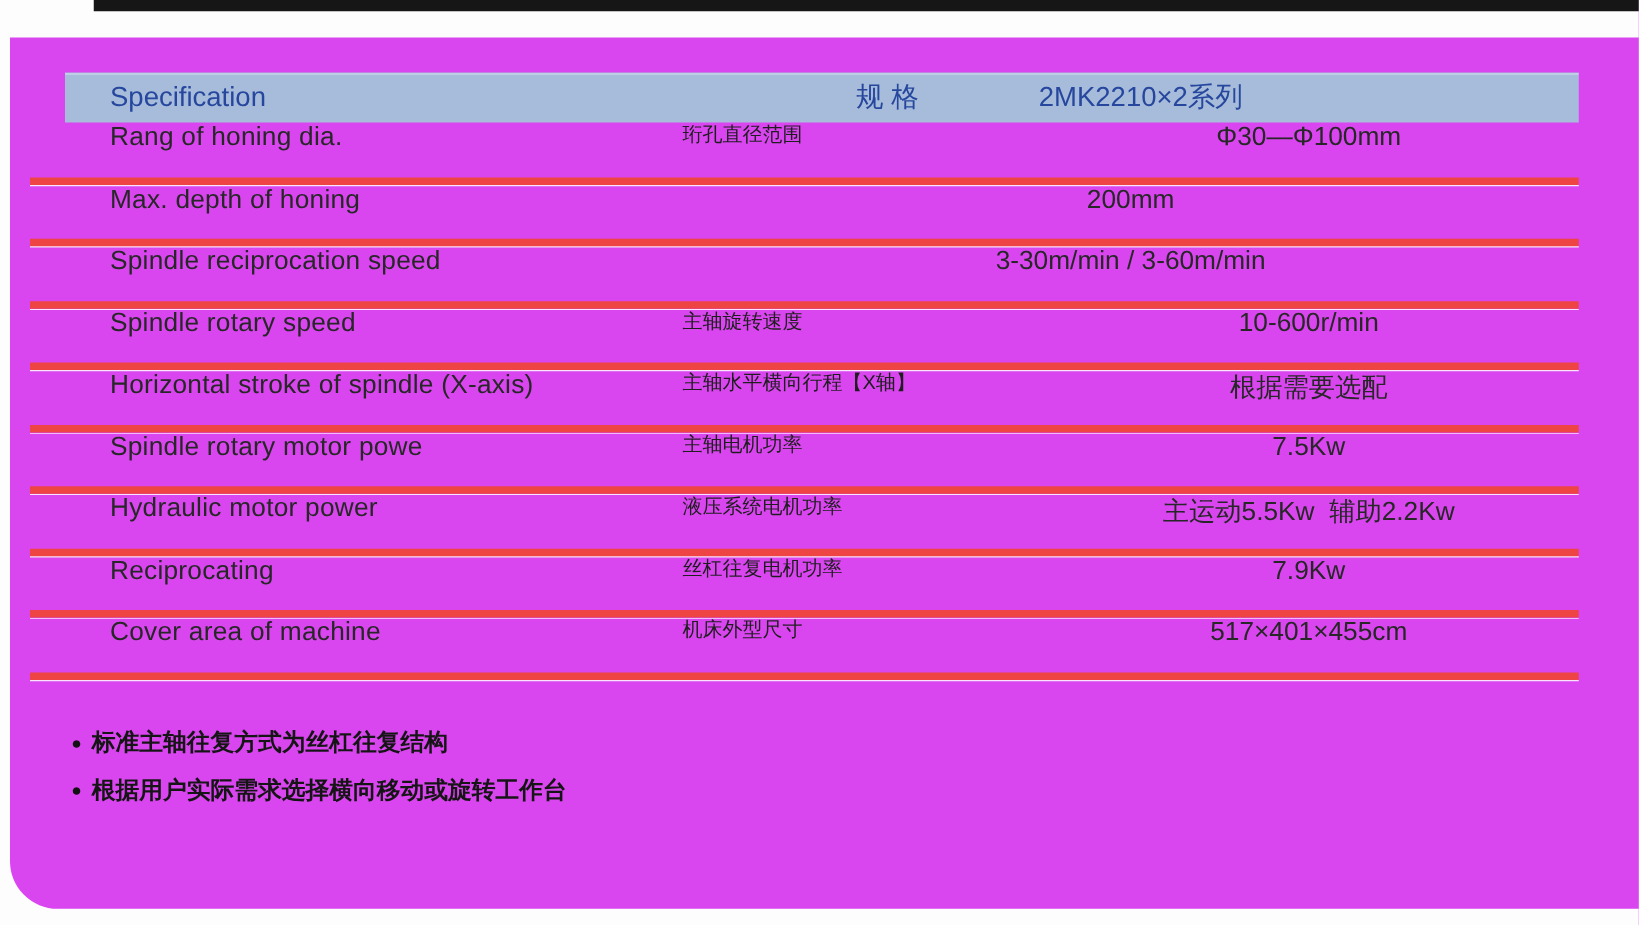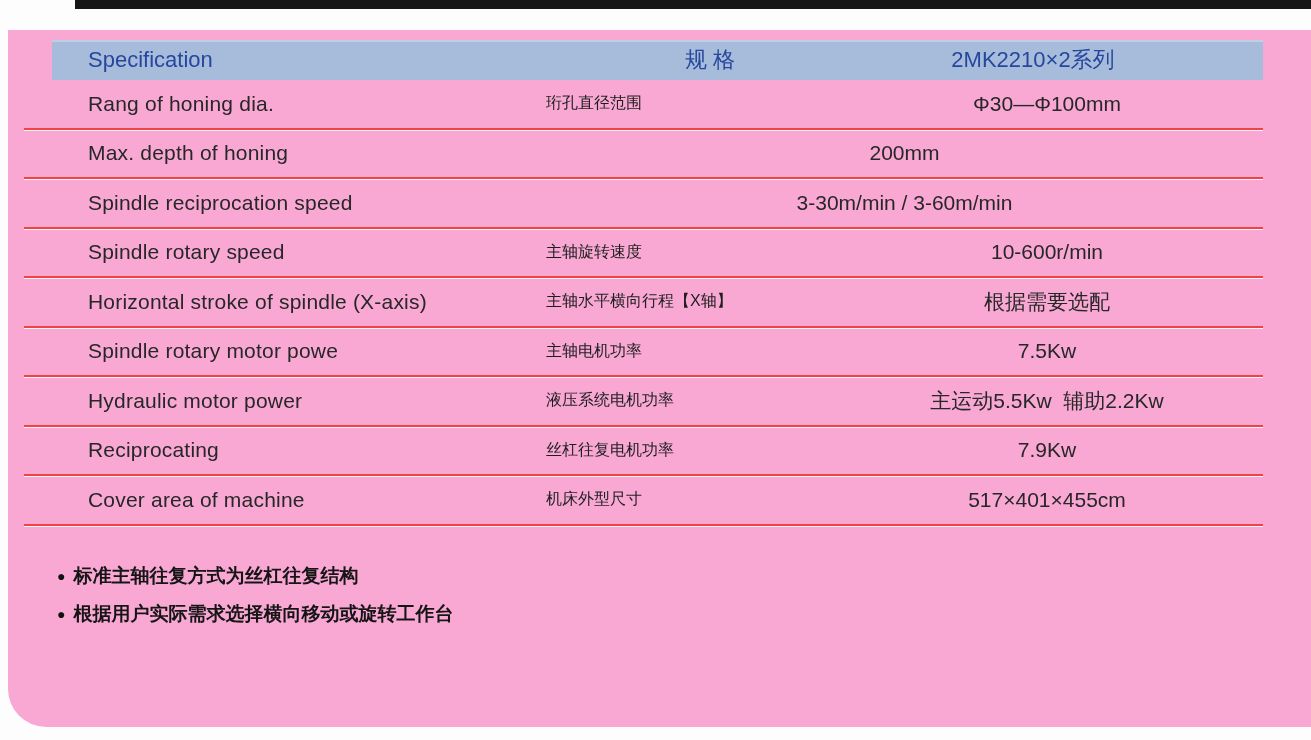--- a/index.html
+++ b/index.html
@@ -10,42 +10,42 @@
     background:#fdfdfd;
     font-family:"Liberation Sans","DejaVu Sans",sans-serif;
     overflow:hidden;
   }
   .top-bar {
     position:absolute; top:0; left:75px; right:0; height:9px;
     background:#161616;
   }
   .panel {
     position:absolute; top:30px; left:8px; right:0; height:697px;
-    background:#f9a8d4;
+    background:#d946ef;
     border-bottom-left-radius:38px;
-    padding-top:10px;
+    padding-top:28px;
   }
   .spec-header {
     margin:0 48px 0 44px;
     height:40px;
     background:#a6bcda;
     box-shadow: inset 0 2px 0 rgba(255,255,255,0.28);
     display:flex; align-items:center;
     color:#27479e;
     font-size:22px;
   }
   .spec-header .c1 { width:494px; padding-left:36px; }
   .spec-header .c2 { width:285px; text-align:right; padding-right:96px; font-weight:normal; }
-  .spec-header .c3 { flex:1; text-align:center; padding-right:28px; }
+  .spec-header .c3 { flex:1; text-align:left; padding-right:28px; }
   .rows { }
   .row {
     margin:0 48px 0 16px;
     height:49.5px;
-    display:flex; align-items:center;
-    border-bottom:2px solid #ef4444;
+    display:flex; 
+    border-bottom:6px solid #ef4444;
     box-shadow:0 1px 0 rgba(255,255,255,0.85);
     color:#272727;
   }
   .row .c1 { width:522px; padding-left:64px; font-size:21px; letter-spacing:0.2px; }
   .row .c2 { width:285px; font-size:16px; color:#1e1e1e; white-space:nowrap; }
   .row .c3 { flex:1; text-align:center; font-size:21px; white-space:pre; }
   .notes {
     margin:36px 0 0 49px;
   }
   .note-line {

